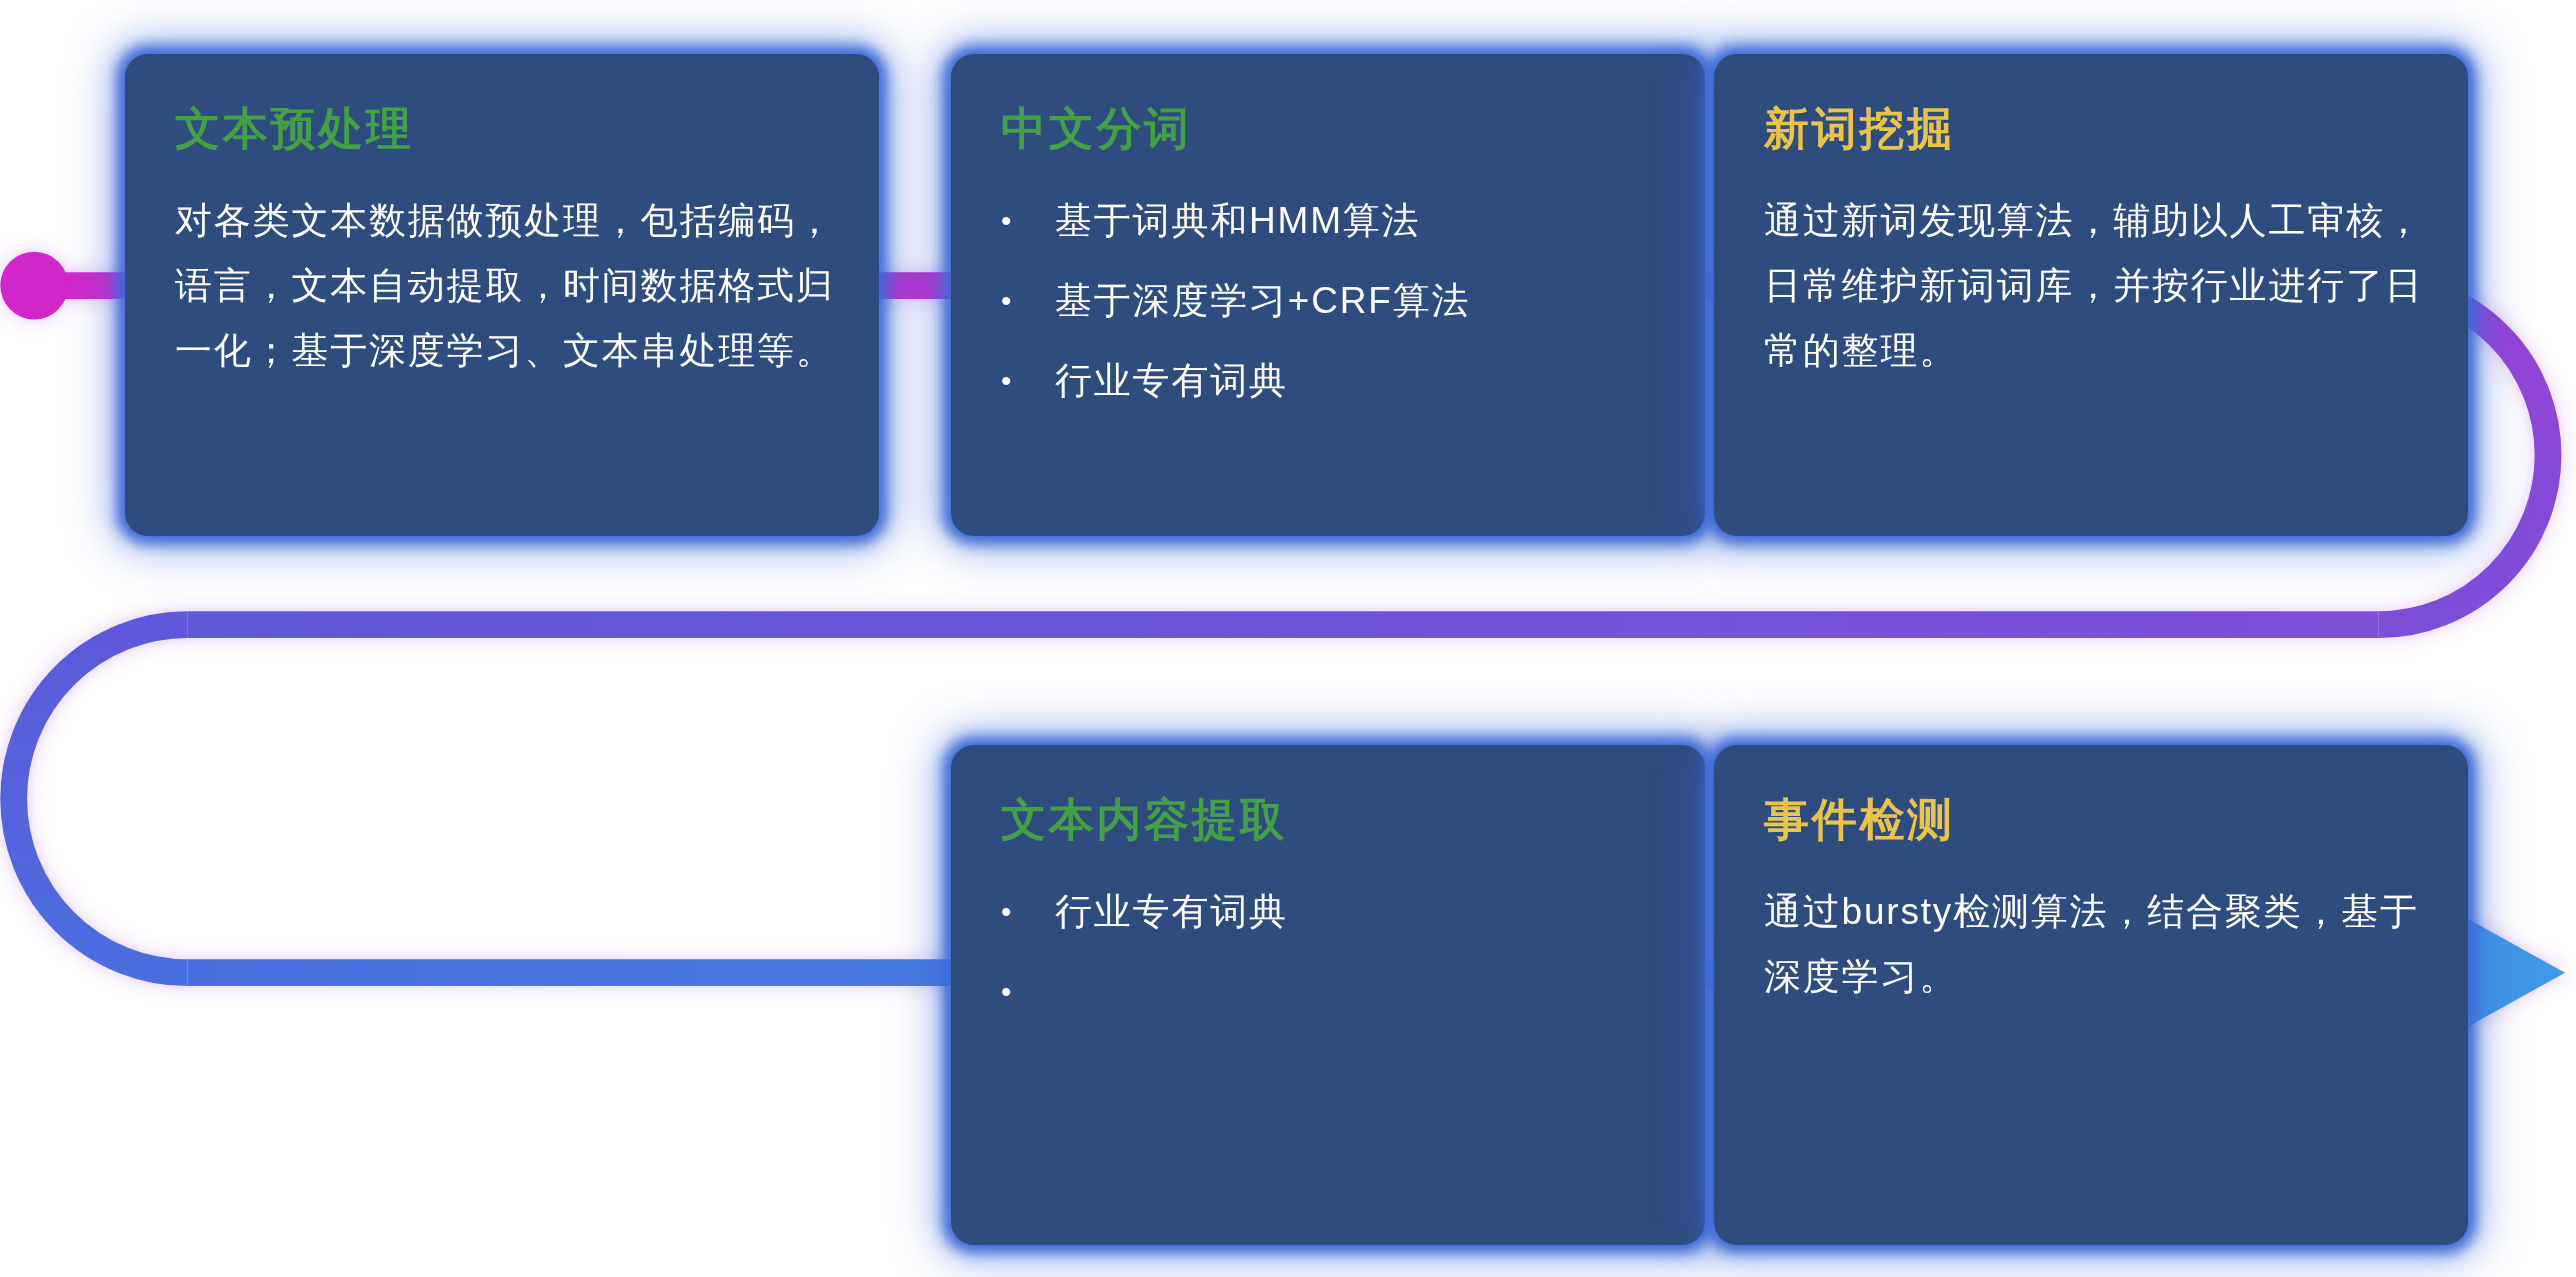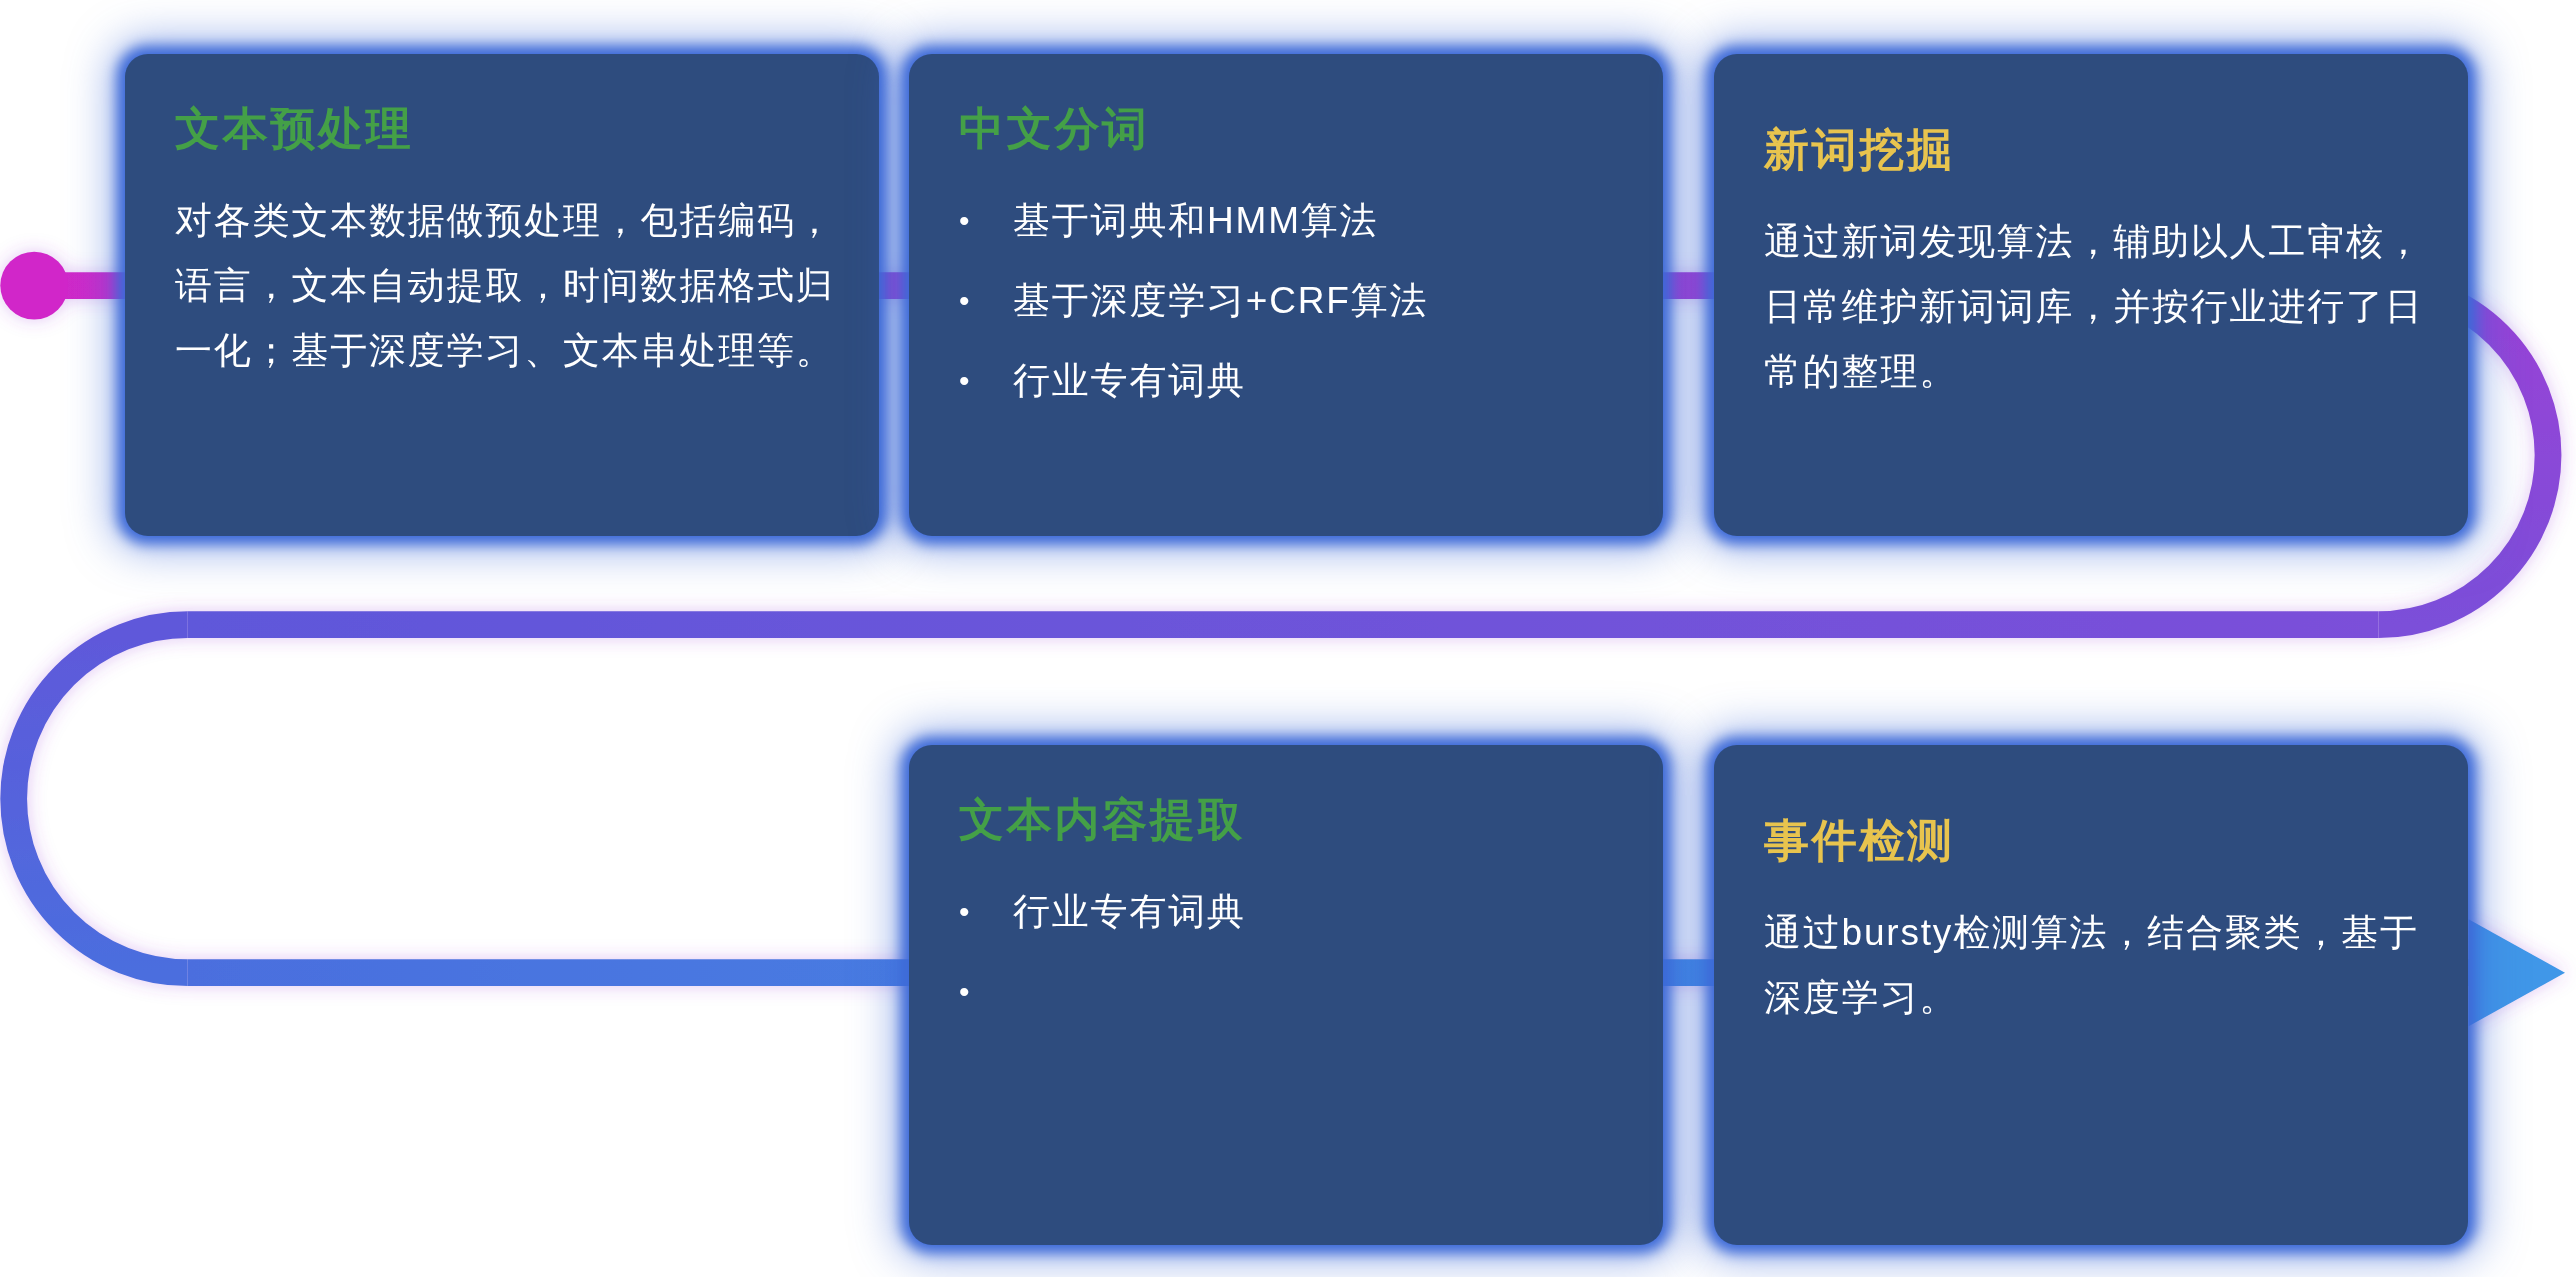--- a/index.html
+++ b/index.html
@@ -29,31 +29,31 @@
     width: 754px;
     background: var(--card-bg);
     border-radius: 23px;
     padding: 45px 43px 0 50px;
     z-index: 2;
     box-shadow: 0 0 12.5px 7.1px var(--card-glow), 0 0 41px 14.3px rgba(61,106,216,.50);
   }
   .row1 { top: 54px;  height: 482px; }
   .row2 { top: 745px; height: 500px; }
   .c1 { left: 125px; }
-  .c2 { left: 909px; }
+  .c2 { left: 951px; }
   .c3 { left: 1714px; }
 
   .card-title {
     font-size: 45px;
     font-weight: 700;
     letter-spacing: 2.7px;
     margin-bottom: 28.6px;
   }
   .accent-green  { color: var(--title-green); }
-  .accent-yellow { color: var(--title-yellow); margin-top: 21px; }
+  .accent-yellow { color: var(--title-yellow); }
 
   .card-text {
     font-size: 37px;
     line-height: 1.76;
     letter-spacing: 1.8px;
     color: var(--body-text);
   }
 
   .bullets { list-style: none; }
   .bullet {

